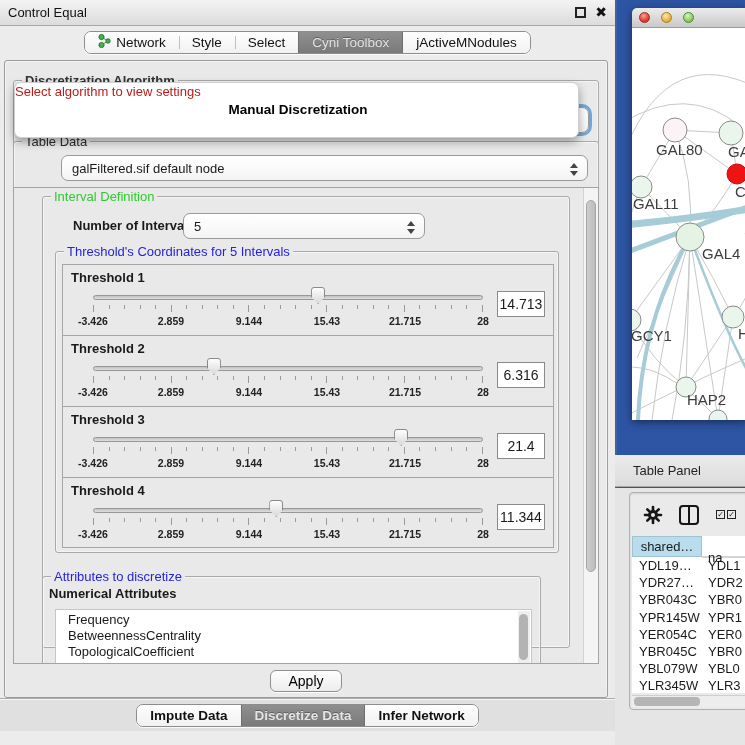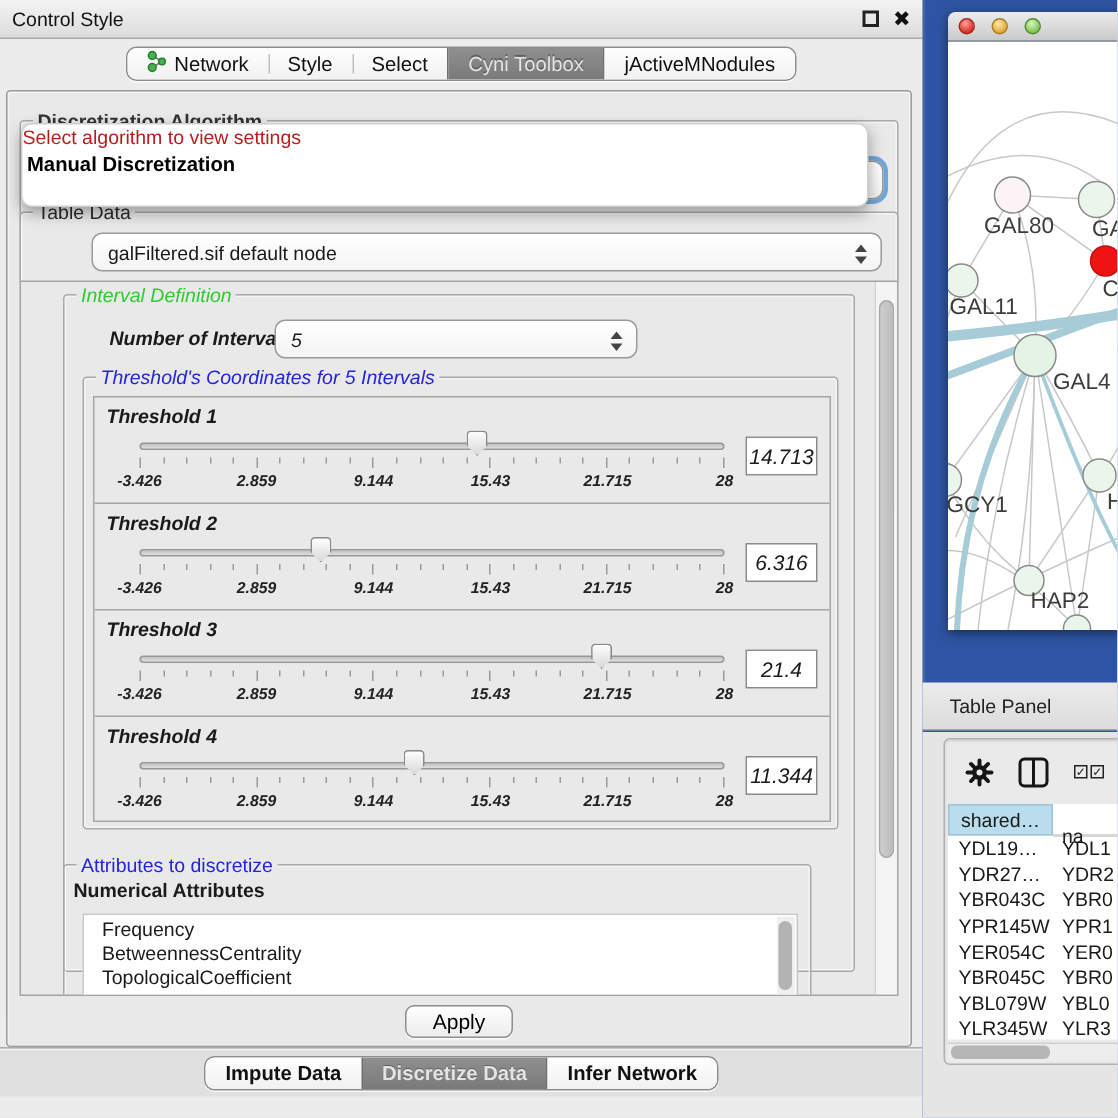--- a/index.html
+++ b/index.html
@@ -38,30 +38,30 @@
   .combo .arrows .up { border-bottom:5px solid #444; }
   .combo .arrows .dn { border-top:5px solid #444; }
   .combo.focusring { box-shadow:0 0 0 3px rgba(90,155,215,.85); }
   .alg-combo { position:absolute; left:46px; top:26px; width:529px; }
 
   .popup { position:absolute; left:9px; top:21px; width:565px; height:56px; z-index:50;
     background:#fff; border-radius:7px; border:1px solid #cfcfcf;
     box-shadow:0 4px 10px rgba(0,0,0,.35); overflow:hidden; }
   .popup-ph { height:18px; text-align:left; color:#b91c1c; font-size:13px; line-height:18px; }
   .popup-item { height:17px; line-height:17px; padding-left:3px; font-size:13.5px; color:#000; cursor:pointer; }
-  .popup-item.bold { font-weight:bold; }
+  .popup-item.bold { font-weight:bold;text-align:center; }
 
   .g-table { left:8px; top:80px; width:586px; height:49px; background:#e9e9e9; }
   .table-combo { position:absolute; left:47px; top:13px; width:527px; }
 
   .scrollarea { position:absolute; left:8px; top:126px; width:586px; height:477px; border:1px solid #a3a3a3; background:#e9e9e9; overflow:hidden; }
   .vscroll { position:absolute; right:0; top:0; bottom:0; width:15px; background:#f4f4f4; border-left:1px solid #d2d2d2; }
   .vscroll .vthumb { position:absolute; left:2px; top:12px; width:10px; height:372px; border:1px solid #a5a5a5; border-radius:6px; background:linear-gradient(90deg,#cdcdcd,#bdbdbd); cursor:pointer; }
 
-  .g-interval { left:28px; top:8px; width:528px; height:452px;font-style:italic; }
+  .g-interval { left:28px; top:8px; width:528px; height:452px; }
   .num-label { position:absolute; left:30px; top:21px; font-weight:bold; }
   .num-combo { position:absolute; left:140px; top:16px; width:242px; }
   .g-thresh { left:12px; top:54px; width:504px; height:302px; }
   .cells { position:absolute; left:6px; top:12px; width:492px; height:284px; border:1px solid #a5a5a5; }
   .cell { height:71px; border-bottom:1px solid #a5a5a5; padding:5px 8px 0 8px; }
   .cell:last-child { border-bottom:none; }
   .t-label { font-weight:bold; font-size:13px; }
   .t-row { display:flex; margin-top:1px; }
   .slider { position:relative; flex:1; height:46px; margin-left:22px; margin-right:14px; cursor:pointer; }
   .track { position:absolute; left:0; right:0; top:9px; height:5px; border:1px solid #979797; border-radius:3px; background:linear-gradient(#c2c2c2,#dedede); }
@@ -115,21 +115,21 @@
   svg text { font-family:"Liberation Sans","DejaVu Sans",sans-serif; }
 </style>
 </head>
 <body>
 
 <div class="screen">
 
   <div class="left">
 
     <div class="titlebar">
-      <span class="title">Control Style</span>
+      <span class="title">Control Equal</span>
       <span class="win-float"></span>
       <span class="win-close">✖</span>
     </div>
 
     <div class="tabbar">
       <div class="seg">
         <div class="seg-item">
           <span>
             <svg width="13" height="16" viewBox="0 0 13 16">
               <line x1="3.5" y1="4" x2="10" y2="8" stroke="#777" stroke-width="1"></line>

